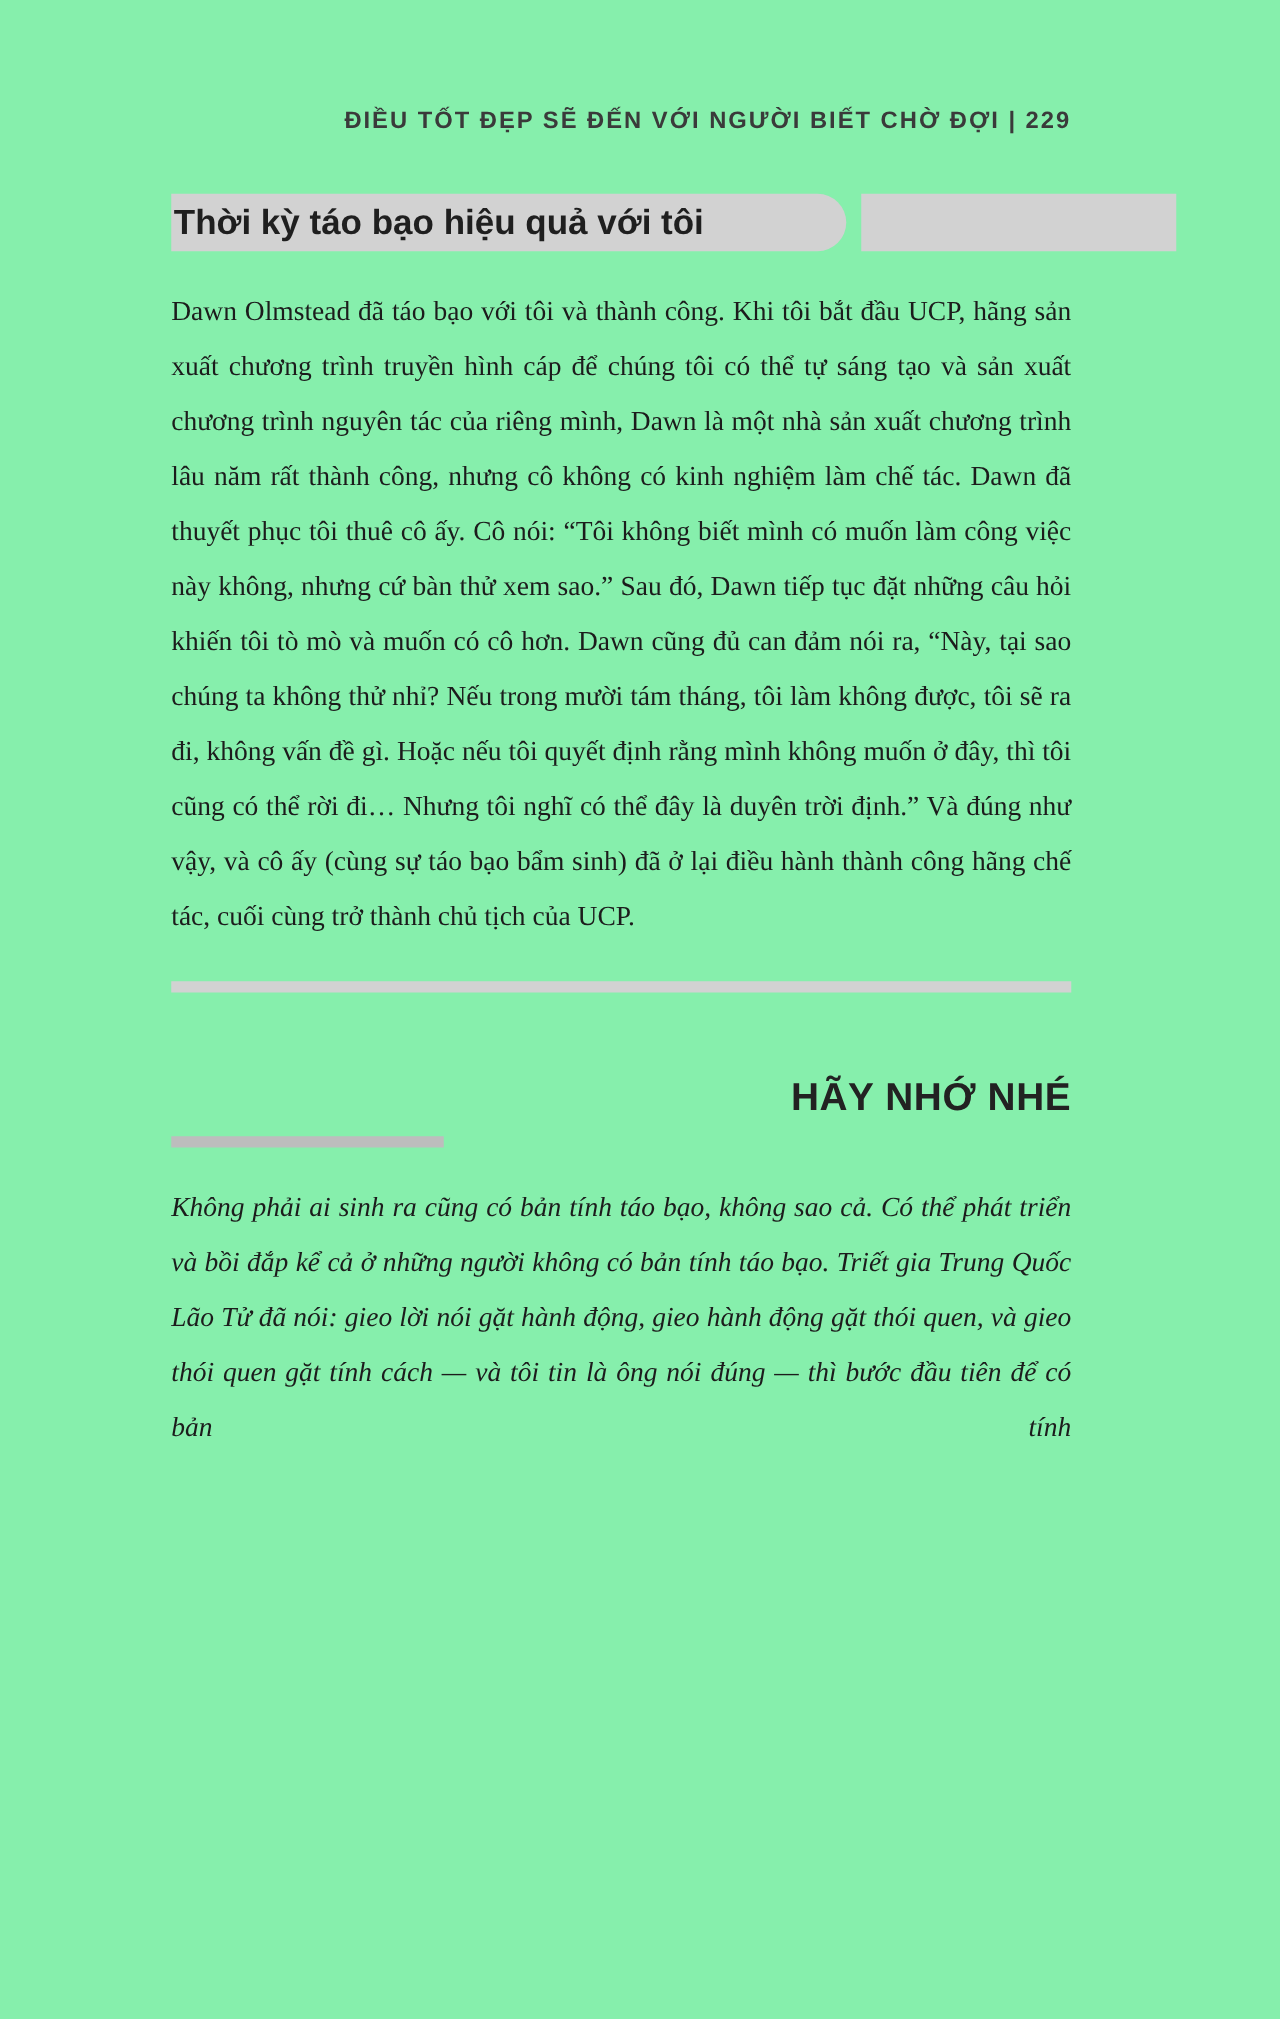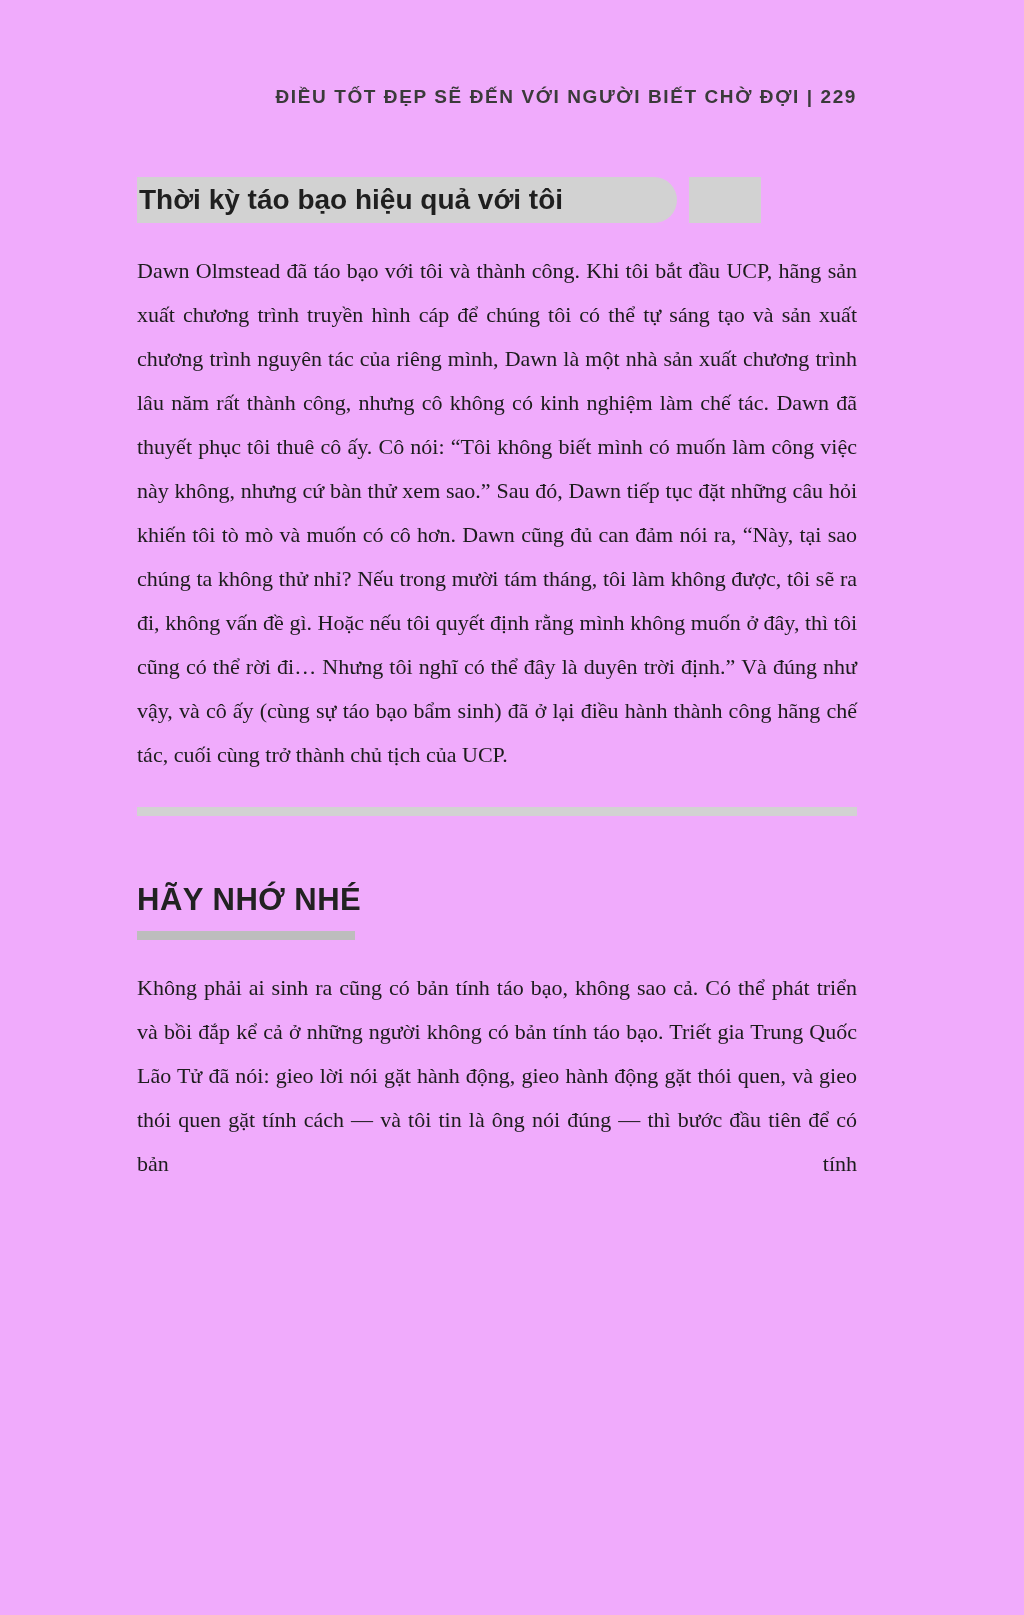--- a/index.html
+++ b/index.html
@@ -11,43 +11,43 @@
     width: 1024px;
     height: 1615px;
     overflow: hidden;
     font-family: "Liberation Serif", serif;
     color: #1c1c1c;
   }
   .page {
     position: relative;
     width: 1024px;
     height: 1615px;
-    background: #f0abfc;
+    background: #86efac;
   }
   .content {
     position: absolute;
     left: 137px;
     top: 0;
     width: 720px;
   }
   .running-header {
     margin-top: 86px;
     font-family: "Liberation Sans", sans-serif;
     font-weight: 700;
     font-size: 19px;
     letter-spacing: 1.6px;
     color: #3a3a3a;
     text-align: right;
     white-space: nowrap;
   }
   .banner {
     position: relative;
-    margin-top: 69px;
+    margin-top: 47px;
     height: 46px;
-    width: 624px;
+    width: 804px;
   }
   .banner-pill {
     position: absolute;
     left: 0;
     top: 0;
     height: 46px;
     width: 540px;
     background: #d2d2d2;
     border-radius: 0 23px 23px 0;
   }
@@ -74,35 +74,37 @@
   .body-text {
     margin: 0;
     margin-top: 26px;
     font-size: 22px;
     line-height: 44px;
     text-align: justify;
     color: #1c1c1c;
   }
   .body-text.continues {
     text-align-last: justify;
+    font-style: italic;
   }
   .divider {
     margin-top: 30px;
     height: 9px;
     width: 720px;
     background: #d2d2d2;
   }
   .remember-heading {
     margin: 0;
     margin-top: 66px;
     font-family: "Liberation Sans", sans-serif;
     font-weight: 700;
     font-size: 31px;
     letter-spacing: 0.5px;
     color: #222222;
+    text-align: right;
   }
   .heading-underline {
     margin-top: 13px;
     height: 9px;
     width: 218px;
     background: #bdbdbd;
   }
 </style>
 </head>
 <body>

